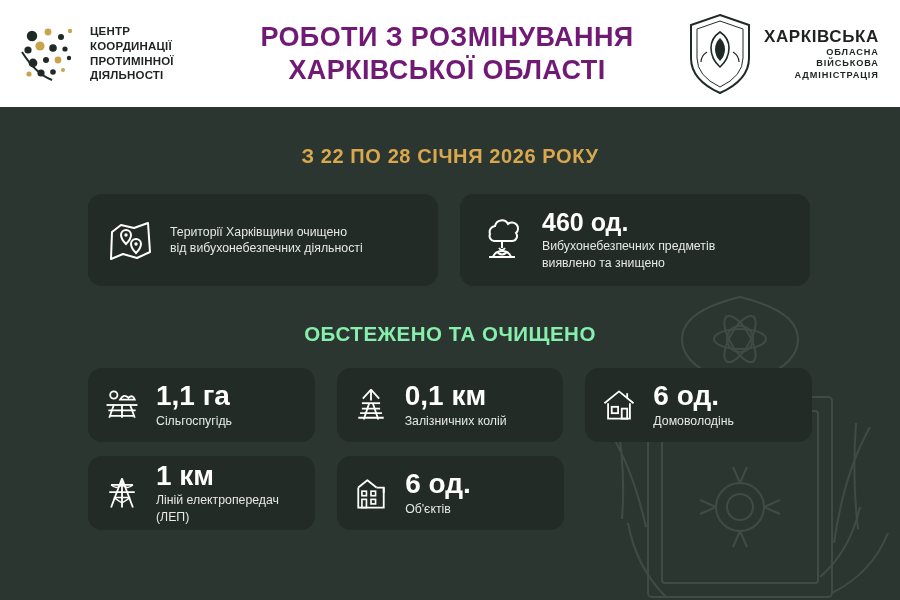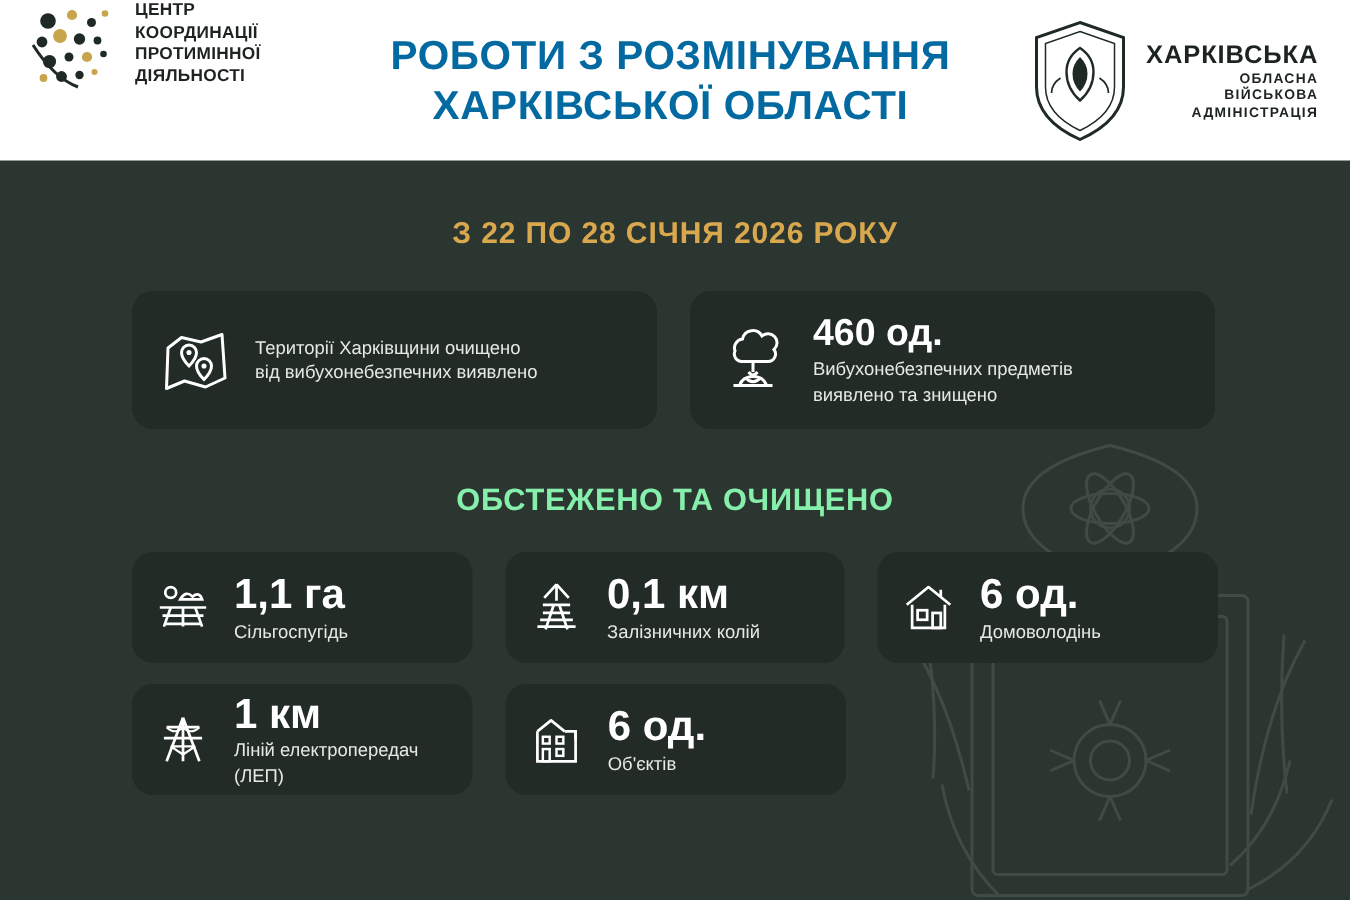--- a/index.html
+++ b/index.html
@@ -27,20 +27,21 @@
     height: 107px;
     background: #ffffff;
     display: flex;
     align-items: center;
     z-index: 5;
   }
   .logo-left {
     width: 215px;
     height: 107px;
     display: flex;
+    align-items: center;
     padding-left: 18px;
     box-sizing: border-box;
     gap: 8px;
   }
   .logo-mark {
     width: 64px;
     height: 64px;
     flex: 0 0 64px;
     position: relative;
   }
@@ -57,21 +58,21 @@
     white-space: nowrap;
   }
   .header-title {
     flex: 1;
     text-align: center;
     padding: 0 6px 0 0;
   }
   .header-title div {
     font-size: 27px;
     font-weight: bold;
-    color: #0369a1;
+    color: #701a75;
     letter-spacing: 0.4px;
     line-height: 1.22;
     text-transform: uppercase;
   }
   .logo-right {
     width: 215px;
     height: 117px;
     display: flex;
     align-items: center;
     gap: 9px;
@@ -310,21 +311,21 @@
             <path d="M8 18 L17 11 L30 14 L44 9 L46 38 L33 44 L19 40 L7 45 Z" fill="none" stroke="#ffffff" stroke-width="2" stroke-linejoin="round"></path>
             <path d="M22 16 a5 5 0 0 1 5 5 c0 4 -5 9 -5 9 s-5 -5 -5 -9 a5 5 0 0 1 5 -5 z" fill="none" stroke="#ffffff" stroke-width="2"></path>
             <circle cx="22" cy="21" r="1.7" fill="#ffffff"></circle>
             <path d="M32 25 a5 5 0 0 1 5 5 c0 4 -5 9 -5 9 s-5 -5 -5 -9 a5 5 0 0 1 5 -5 z" fill="none" stroke="#ffffff" stroke-width="2"></path>
             <circle cx="32" cy="30" r="1.7" fill="#ffffff"></circle>
           </svg>
         </div>
         <div class="card-body">
           <div class="card-desc">
             <div>Території Харківщини очищено</div>
-            <div>від вибухонебезпечних виявлено</div>
+            <div>від вибухонебезпечних діяльності</div>
           </div>
         </div>
       </div>
 
       <div class="card big">
         <div class="card-icon">
           <svg width="52" height="52" viewBox="0 0 52 52">
             <path d="M14 20 a6 6 0 0 1 5 -8 a7 7 0 0 1 13 -2 a6 6 0 0 1 8 9 a5 5 0 0 1 -4 8 H18 a5 5 0 0 1 -4 -7 z" fill="none" stroke="#ffffff" stroke-width="2"></path>
             <path d="M26 27 v7 M23 34 q3 4 6 0 M21 38 q5 5 10 0" stroke="#ffffff" stroke-width="2" fill="none"></path>
             <path d="M13 43 h26" stroke="#ffffff" stroke-width="2"></path>

